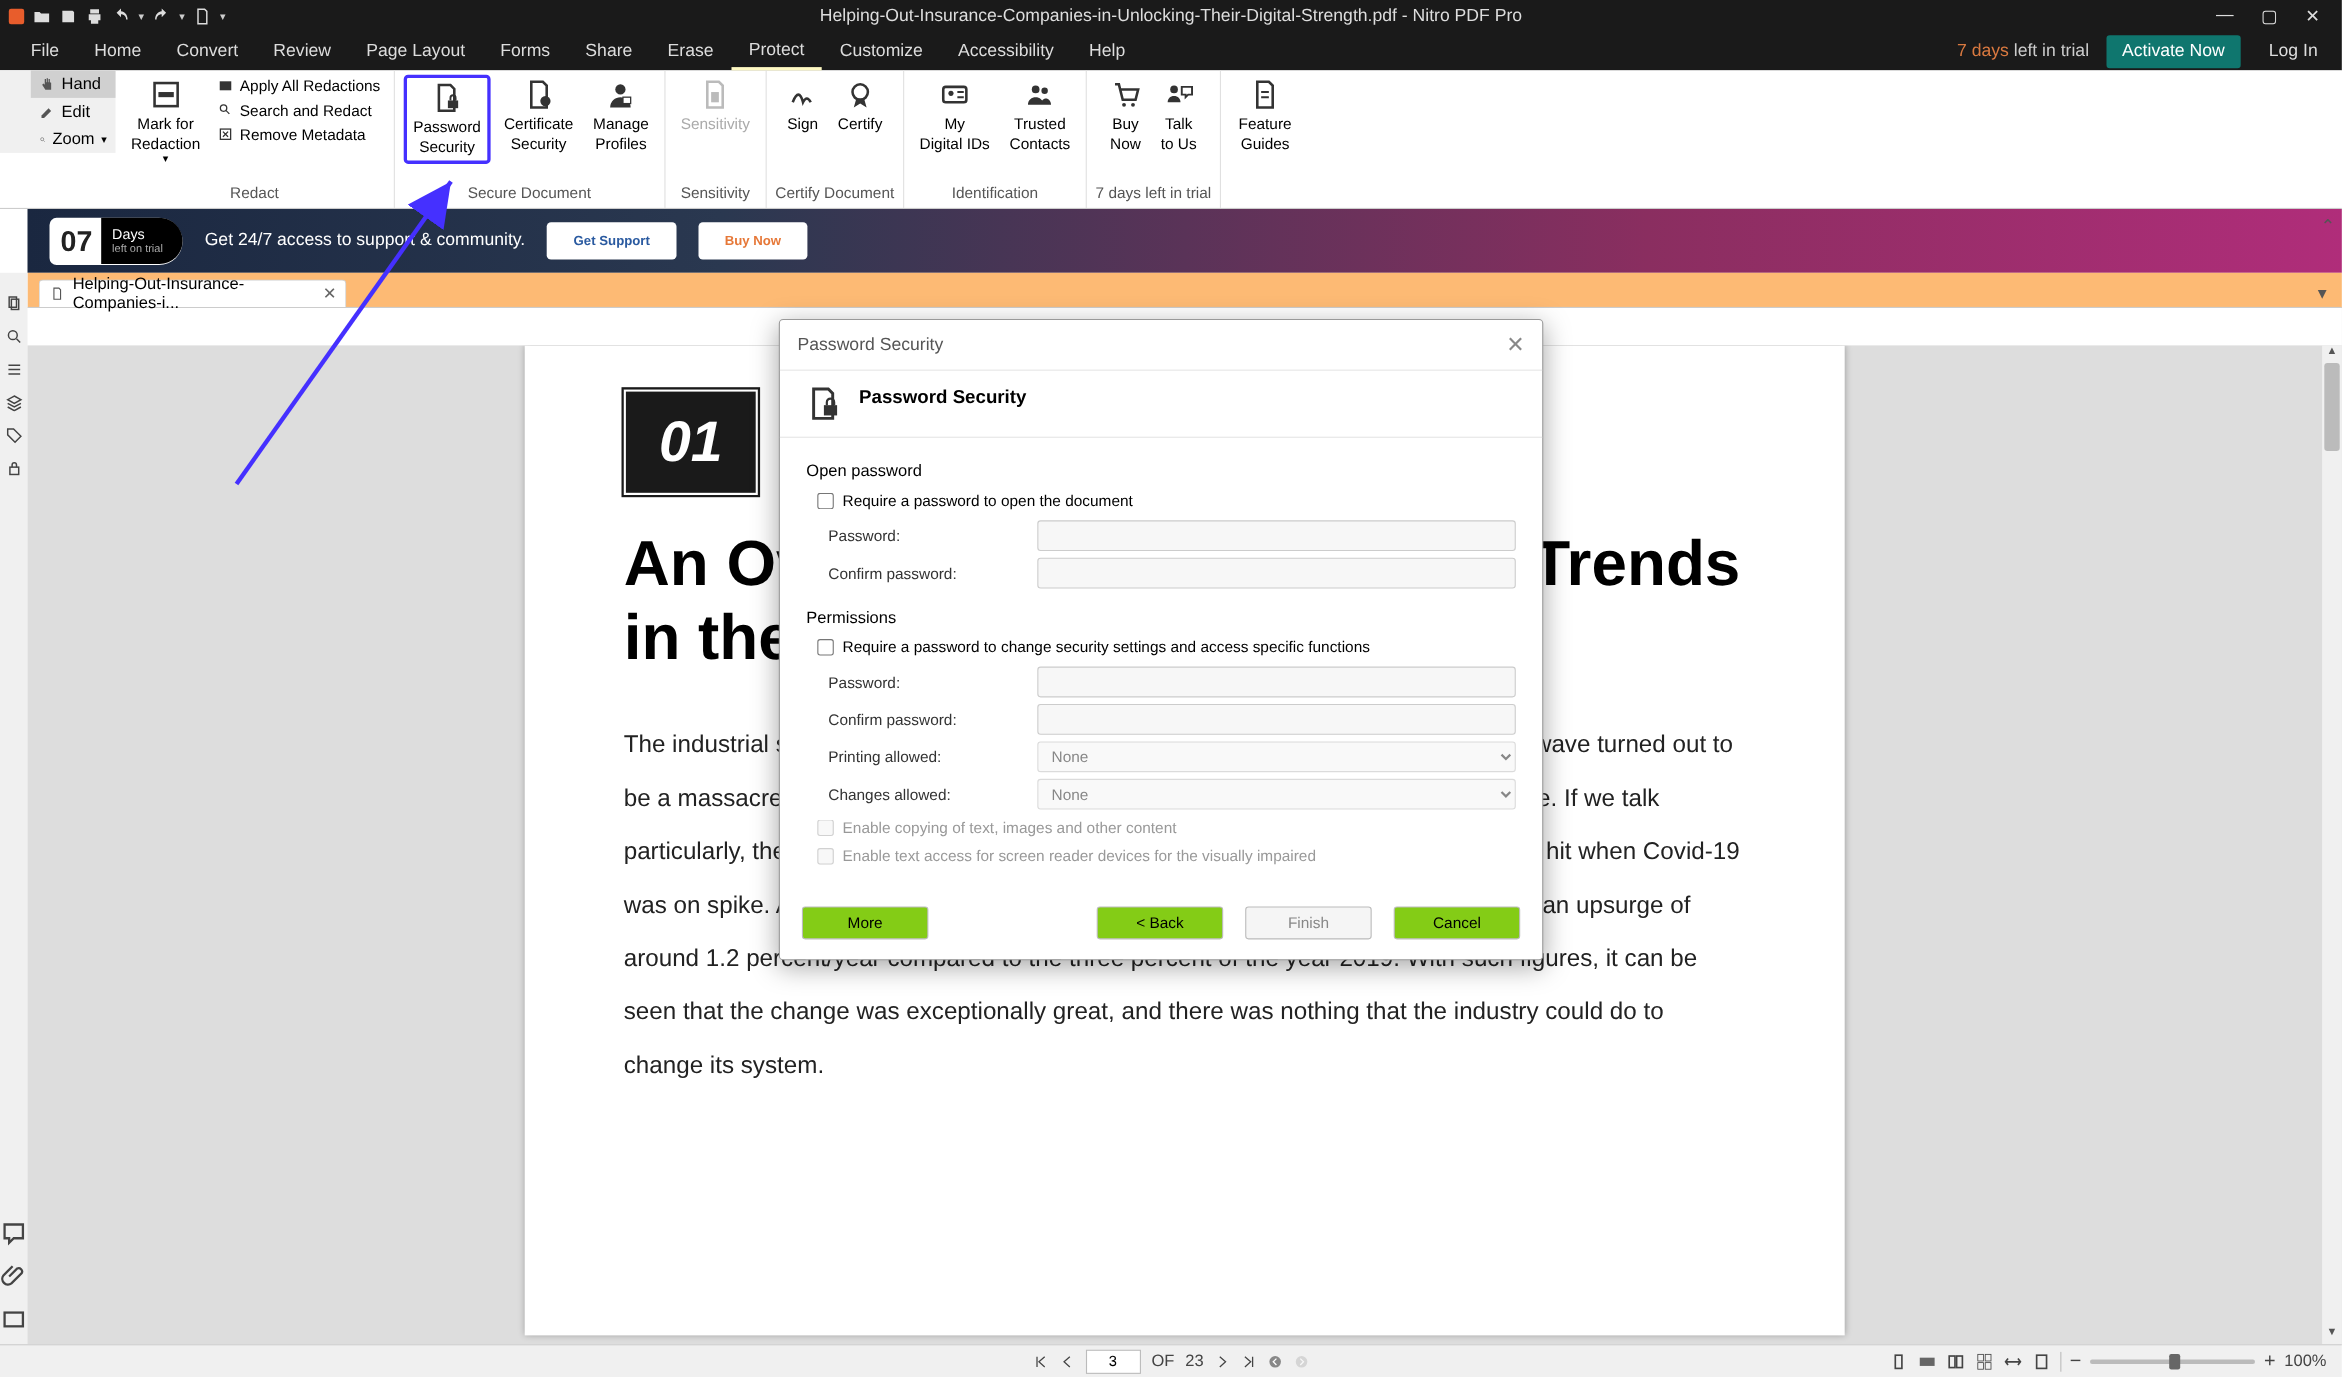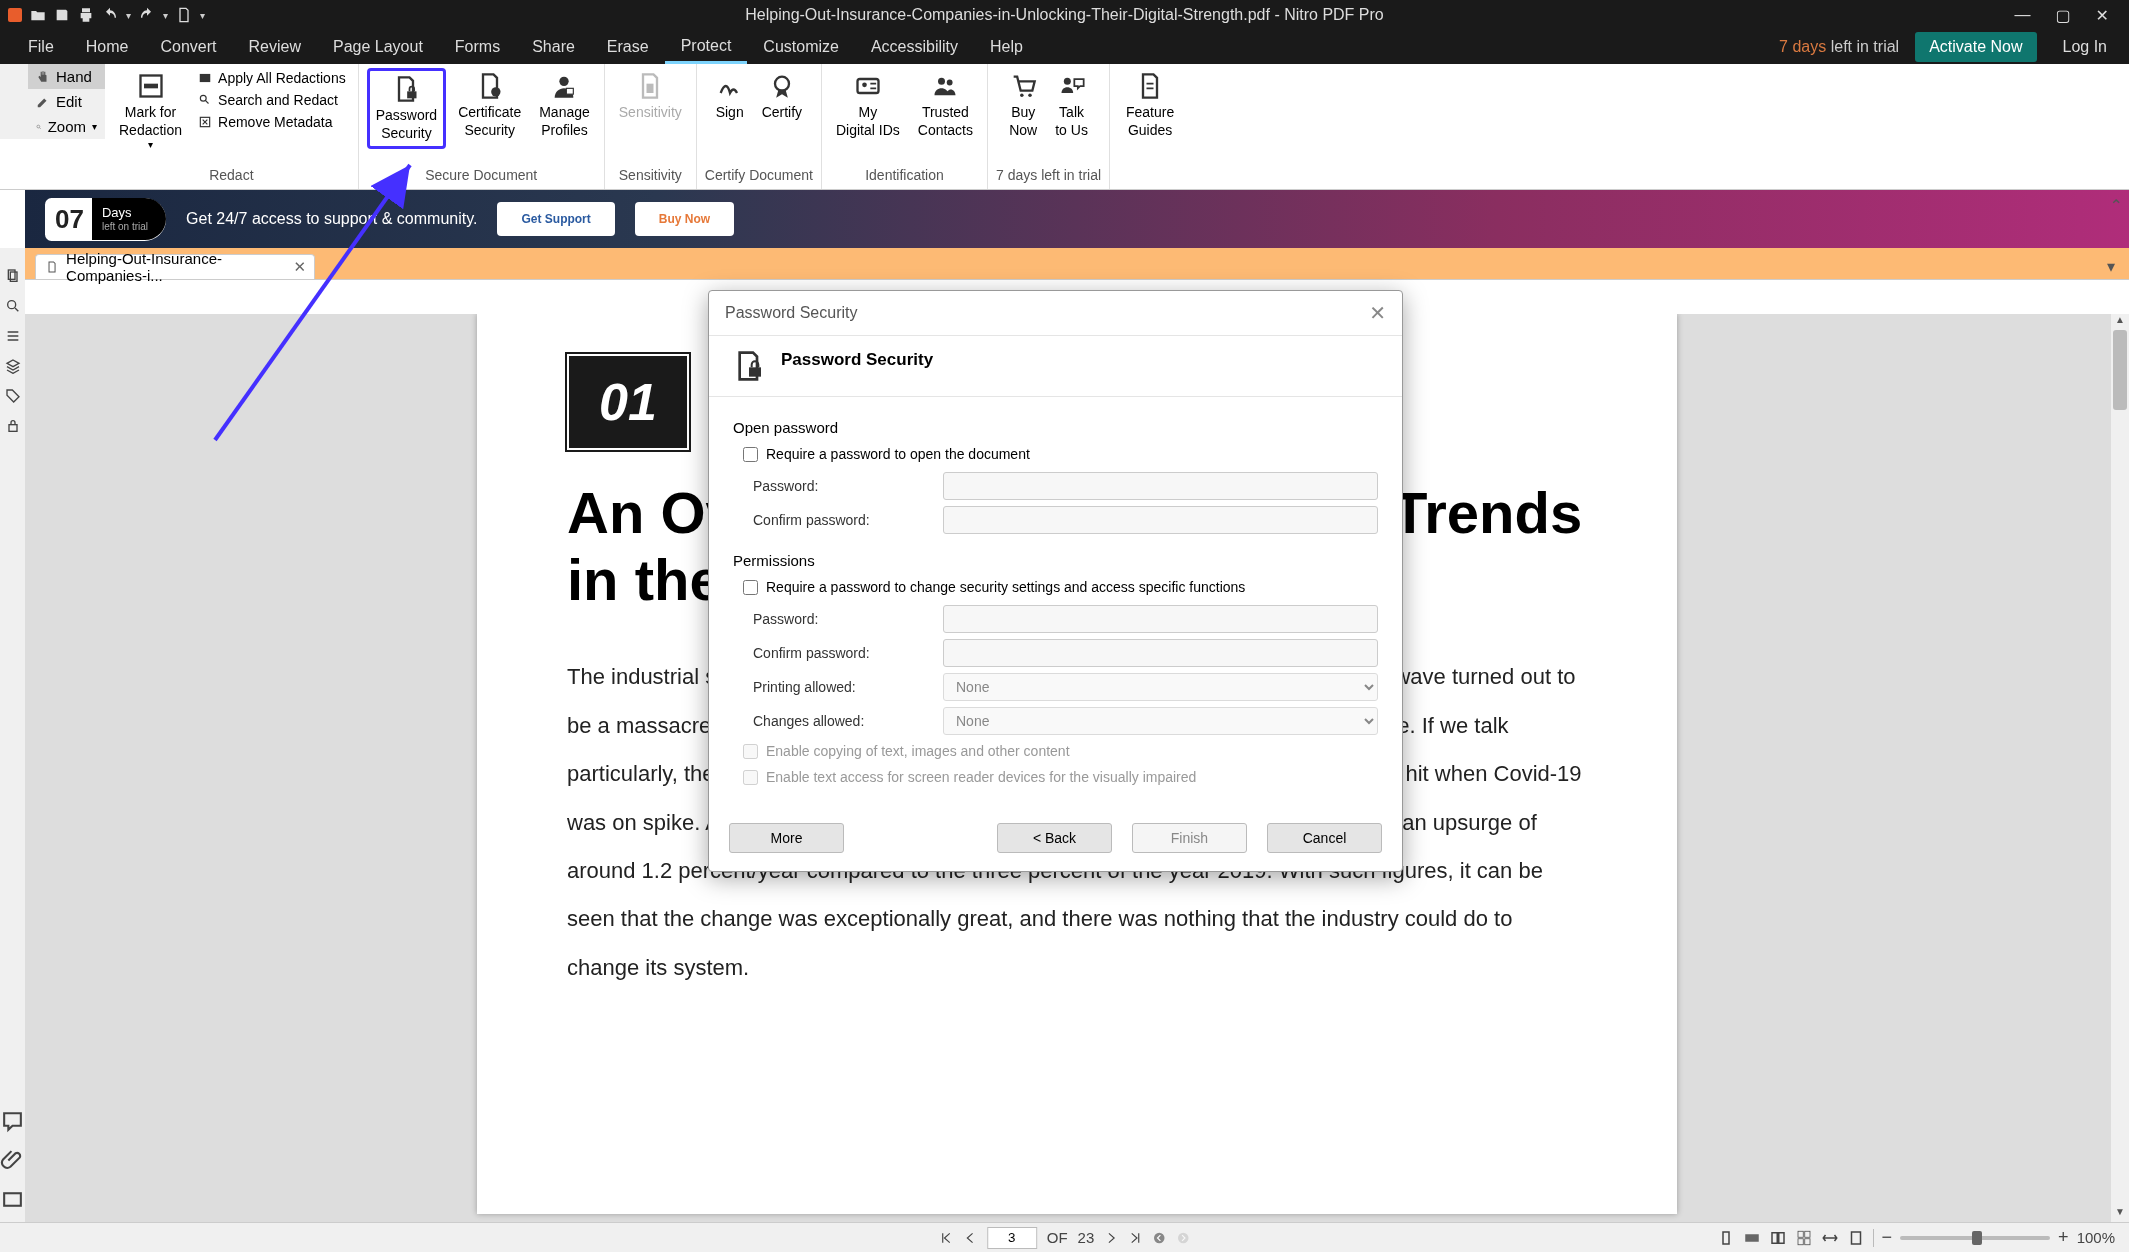--- a/index.html
+++ b/index.html
@@ -10,21 +10,21 @@
     .title-bar-left { display: flex; gap: 8px; padding-left: 8px; align-items: center; }
     .title-bar-left svg { width: 16px; height: 16px; fill: #ccc; }
     .nitro-icon { background: #e85d2c; width: 14px; height: 14px; border-radius: 2px; }
     .title-text { position: absolute; left: 50%; transform: translateX(-50%); color: #ddd; }
     .window-controls { margin-left: auto; display: flex; gap: 25px; padding-right: 20px; }
     .window-controls span { cursor: pointer; color: #ddd; font-size: 16px; }
 
     
     .menu-bar { height: 34px; background: #1a1a1a; display: flex; align-items: center; color: #ddd; font-size: 16px; padding: 0 12px; }
     .menu-item { padding: 6px 16px; cursor: pointer; }
-    .menu-item.active { border-bottom: 3px solid #7dd3fc; }
+    .menu-item.active { border-bottom: 3px solid #fef9c3; }
     .menu-right { margin-left: auto; display: flex; align-items: center; gap: 16px; }
     .trial-text { color: #ccc; }
     .trial-days { color: #d97940; }
     .activate-btn { background: #0f766e; color: #fff; padding: 6px 14px; border-radius: 3px; cursor: pointer; }
     .login-link { color: #ddd; cursor: pointer; padding: 0 10px; }
 
     
     .mini-tools { position: absolute; left: 0; top: 64px; width: 105px; background: #f0f0f0; display: flex; flex-direction: column; font-size: 15px; z-index: 5; }
     .mini-tool { display: flex; align-items: center; gap: 6px; padding: 4px 8px; cursor: pointer; margin-left: 28px; }
     .mini-tool.active { background: #d0d0d0; }
@@ -89,21 +89,21 @@
     .dialog-header-text p { font-size: 14px; color: #444; line-height: 1.4; }
     .dialog-body { padding: 14px 24px; }
     .section-label { font-size: 15px; margin: 8px 0 10px; }
     .field-row { display: flex; align-items: center; gap: 10px; margin: 6px 0 6px 20px; }
     .field-row label { width: 180px; font-size: 14px; color: #333; }
     .field-row input[type=text], .field-row input[type=password], .field-row select { flex: 1; height: 28px; border: 1px solid #ccc; border-radius: 3px; background: #f7f7f7; padding: 0 8px; font-size: 14px; color: #555; }
     .checkbox-row { display: flex; align-items: center; gap: 8px; margin: 8px 0 10px 10px; }
     .checkbox-row.disabled { color: #999; }
     .checkbox-row input { width: 15px; height: 15px; }
     .dialog-footer { display: flex; gap: 20px; padding: 14px 20px 18px; }
-    .dialog-footer button { width: 115px; height: 30px; border: 1px solid #bbb; background: #e5e5e5; border-radius: 3px; cursor: pointer; font-size: 14px; }
+    .dialog-footer button { width: 115px; height: 30px; border: 1px solid #bbb; background: #84cc16; border-radius: 3px; cursor: pointer; font-size: 14px; }
     .dialog-footer button.primary { background: #f5f5f5; color: #888; }
     .dialog-footer .spacer { flex: 1; }
 
     
     .status-bar { position: absolute; left: 0; right: 0; bottom: 0; height: 30px; background: #f0f0f0; border-top: 1px solid #ccc; display: flex; align-items: center; font-size: 15px; color: #444; }
     .nav-center { position: absolute; left: 50%; transform: translateX(-50%); display: flex; align-items: center; gap: 10px; }
     .nav-center svg { width: 14px; height: 14px; cursor: pointer; }
     .page-input { border: 1px solid #bbb; width: 50px; height: 22px; text-align: center; }
     .status-right { margin-left: auto; display: flex; align-items: center; gap: 8px; padding-right: 14px; }
     .status-right svg { width: 18px; height: 18px; cursor: pointer; }

